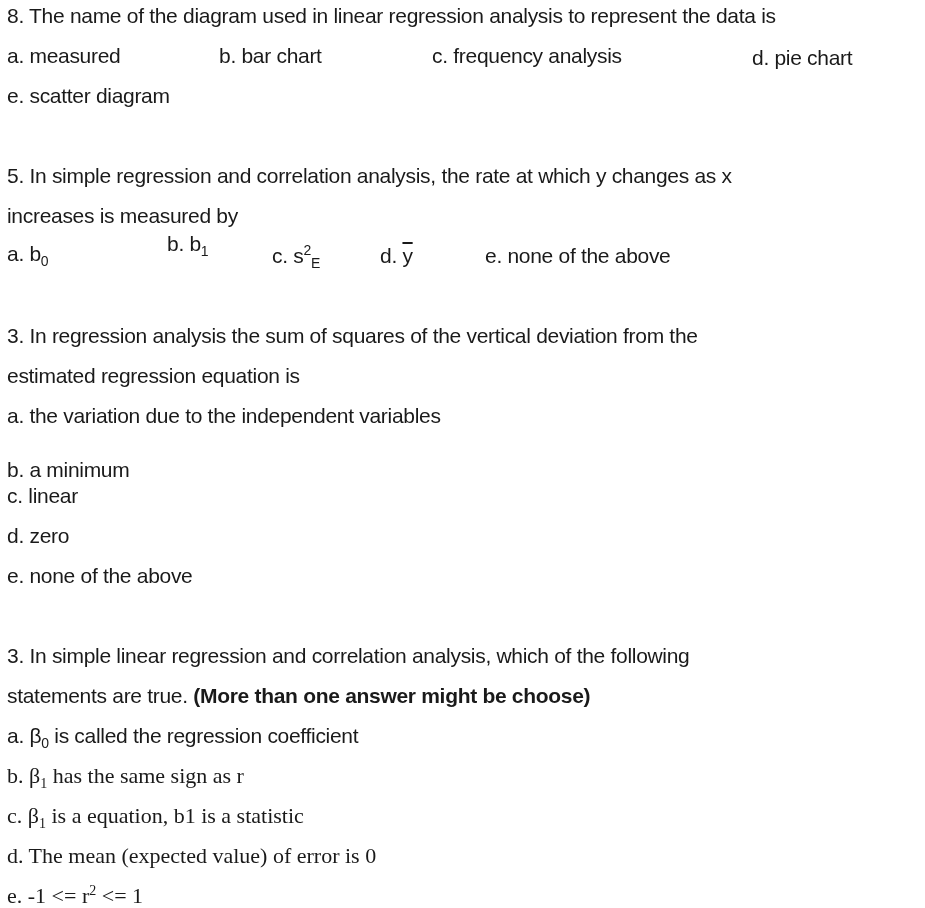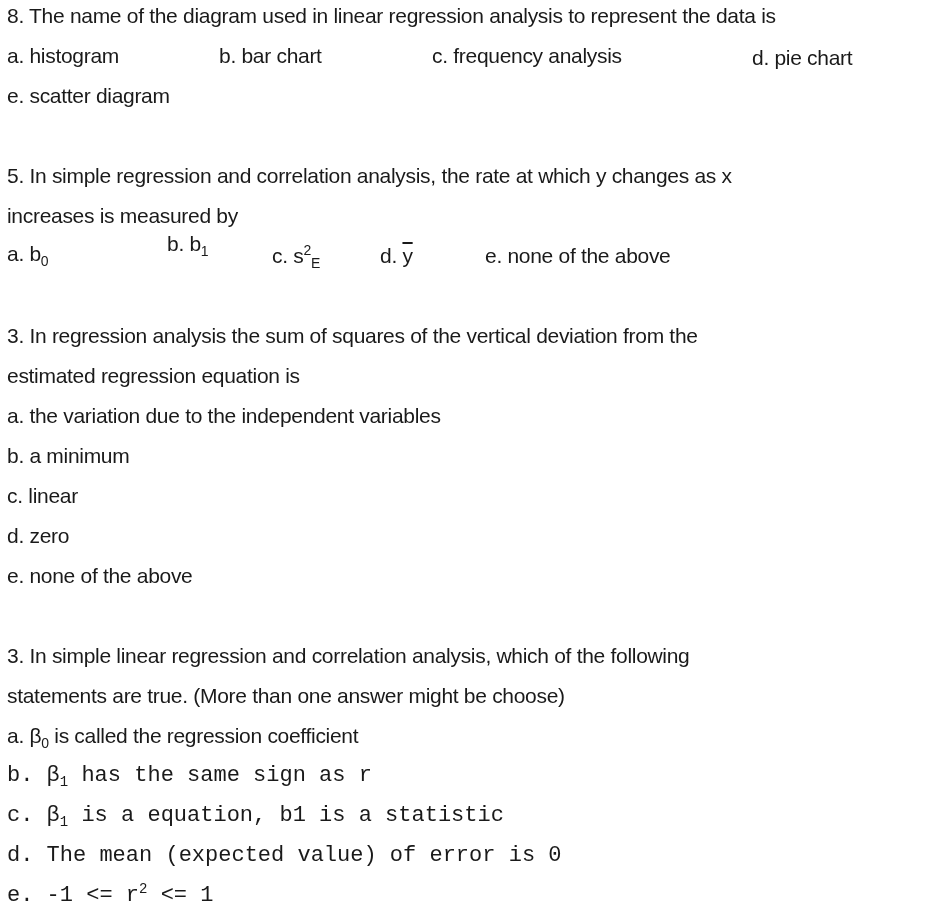--- a/index.html
+++ b/index.html
@@ -5,32 +5,32 @@
     html, body { margin: 0; padding: 0; background: #ffffff; }
     body {
       width: 925px; height: 908px; overflow: hidden; position: relative;
       font-family: "Liberation Sans", "DejaVu Sans", sans-serif;
       color: #1a1a1a;
     }
     .line {
       position: absolute; left: 7px; white-space: nowrap;
       font-size: 21px; line-height: 28px; letter-spacing: -0.3px;
     }
-    .serif { font-family: Liberation Mono, monospace; font-size: 22px; letter-spacing: 0; }
+    .serif { font-family: Liberation Serif, serif; font-size: 22px; letter-spacing: 0; }
     .opt { position: absolute; white-space: nowrap; font-size: 21px; line-height: 28px; letter-spacing: -0.3px; }
-    b.bold { font-weight: normal; }
+    b.bold { font-weight: bold; }
     sub, sup { font-size: 14px; line-height: 0; }
     .ybar { text-decoration: overline; }
   </style>
 </head>
 <body>
 
 <div>
   <div class="line" style="top:2px">8. The name of the diagram used in linear regression analysis to represent the data is</div>
-  <div class="opt" style="top:42px; left:7px">a. histogram</div>
+  <div class="opt" style="top:42px; left:7px">a. measured</div>
   <div class="opt" style="top:42px; left:219px">b. bar chart</div>
   <div class="opt" style="top:42px; left:432px">c. frequency analysis</div>
   <div class="opt" style="top:44px; left:752px">d. pie chart</div>
   <div class="opt" style="top:82px; left:7px">e. scatter diagram</div>
 </div>
 
 <div>
   <div class="line" style="top:162px">5. In simple regression and correlation analysis, the rate at which y changes as x</div>
   <div class="line" style="top:202px">increases is measured by</div>
   <div class="opt" style="top:240px; left:7px">
@@ -45,21 +45,21 @@
   <div class="opt" style="top:242px; left:380px">
     <span>d. </span><span class="ybar">y</span>
   </div>
   <div class="opt" style="top:242px; left:485px">e. none of the above</div>
 </div>
 
 <div>
   <div class="line" style="top:322px">3. In regression analysis the sum of squares of the vertical deviation from the</div>
   <div class="line" style="top:362px">estimated regression equation is</div>
   <div class="line" style="top:402px">a. the variation due to the independent variables</div>
-  <div class="line" style="top:442px">b. a minimum</div>
+  <div class="line" style="top:456px">b. a minimum</div>
   <div class="line" style="top:482px">c. linear</div>
   <div class="line" style="top:522px">d. zero</div>
   <div class="line" style="top:562px">e. none of the above</div>
 </div>
 
 <div>
   <div class="line" style="top:642px">3. In simple linear regression and correlation analysis, which of the following</div>
   <div class="line" style="top:682px">
     <span>statements are true. </span><b class="bold">(More than one answer might be choose)</b>
   </div>

